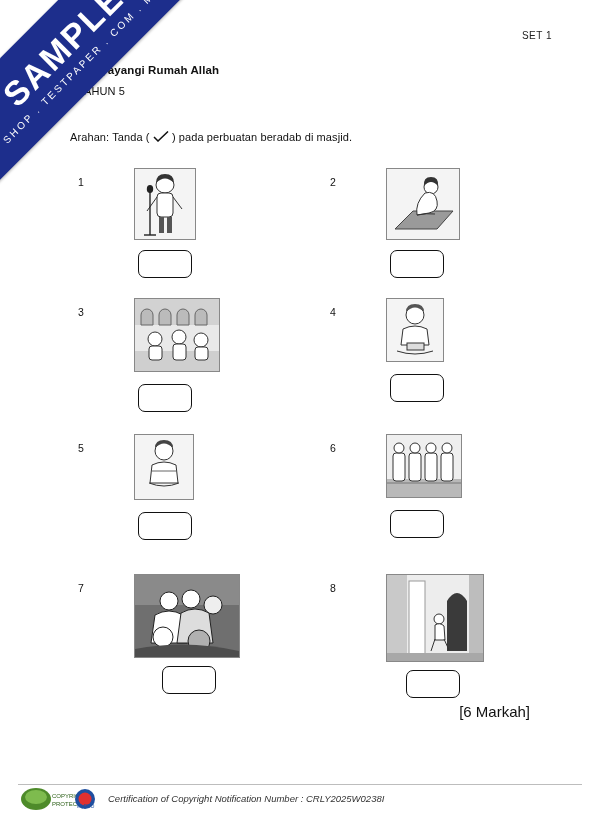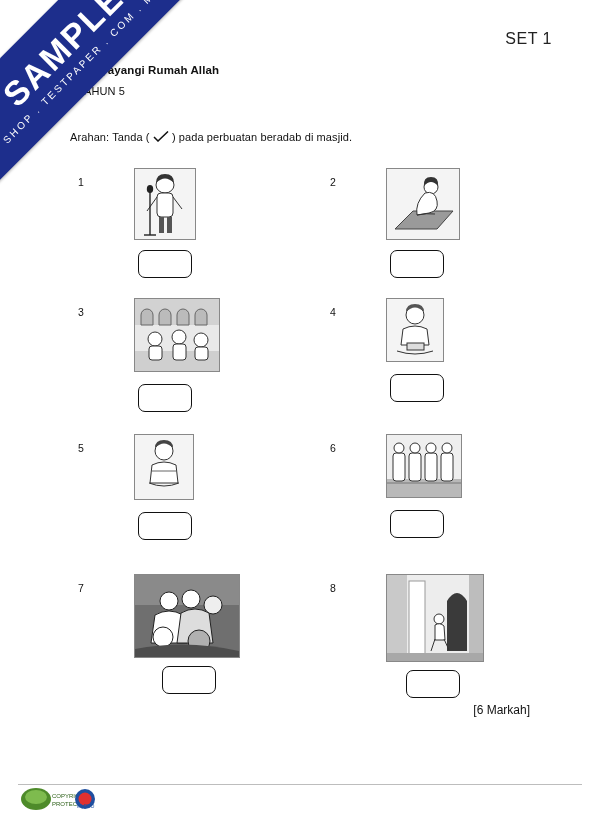--- a/index.html
+++ b/index.html
@@ -21,21 +21,21 @@
     height: 836px;
     background: #fff;
     box-sizing: border-box;
   }
 
   
   .set-label {
     position: absolute;
     top: 30px;
     right: 48px;
-    font-size: 16px;
+    font-size: 10px;
     letter-spacing: 0.5px;
     color: #222;
   }
   .doc-title {
     position: absolute;
     top: 64px;
     left: 78px;
     font-size: 11.5px;
     font-weight: bold;
     color: #111;
@@ -98,21 +98,21 @@
     border: 1.6px solid #111;
     border-radius: 7px;
     background: #fff;
   }
 
   
   .marks {
     position: absolute;
     right: 70px;
     top: 703px;
-    font-size: 12px;
+    font-size: 15px;
     color: #111;
   }
   .sk-table {
     position: absolute;
     left: 65px;
     top: 713px;
     border-collapse: collapse;
     font-size: 8.5px;
   }
   .sk-table td {
@@ -401,20 +401,21 @@
   </div>
 
   <div class="logo-b">
     <svg width="26" height="22" viewBox="0 0 26 22">
       <circle cx="11" cy="11" r="10" fill="#1f4fa0"></circle>
       <circle cx="11" cy="11" r="6.5" fill="#e03030"></circle>
       <text x="3" y="20" font-size="5" fill="#1f4fa0" font-family="Liberation Sans, sans-serif">MyPRO</text>
     </svg>
   </div>
 
+  <div class="cert-text">Certification of Copyright Notification Number :  CRLY2025W0238I</div>
 
   <div class="ribbon">
     <div class="ribbon-band"></div>
     <div class="ribbon-text">
       <div class="ribbon-main">SAMPLE</div>
       <div class="ribbon-sub">SHOP . TESTPAPER . COM . MY</div>
     </div>
   </div>
 
 </div>

